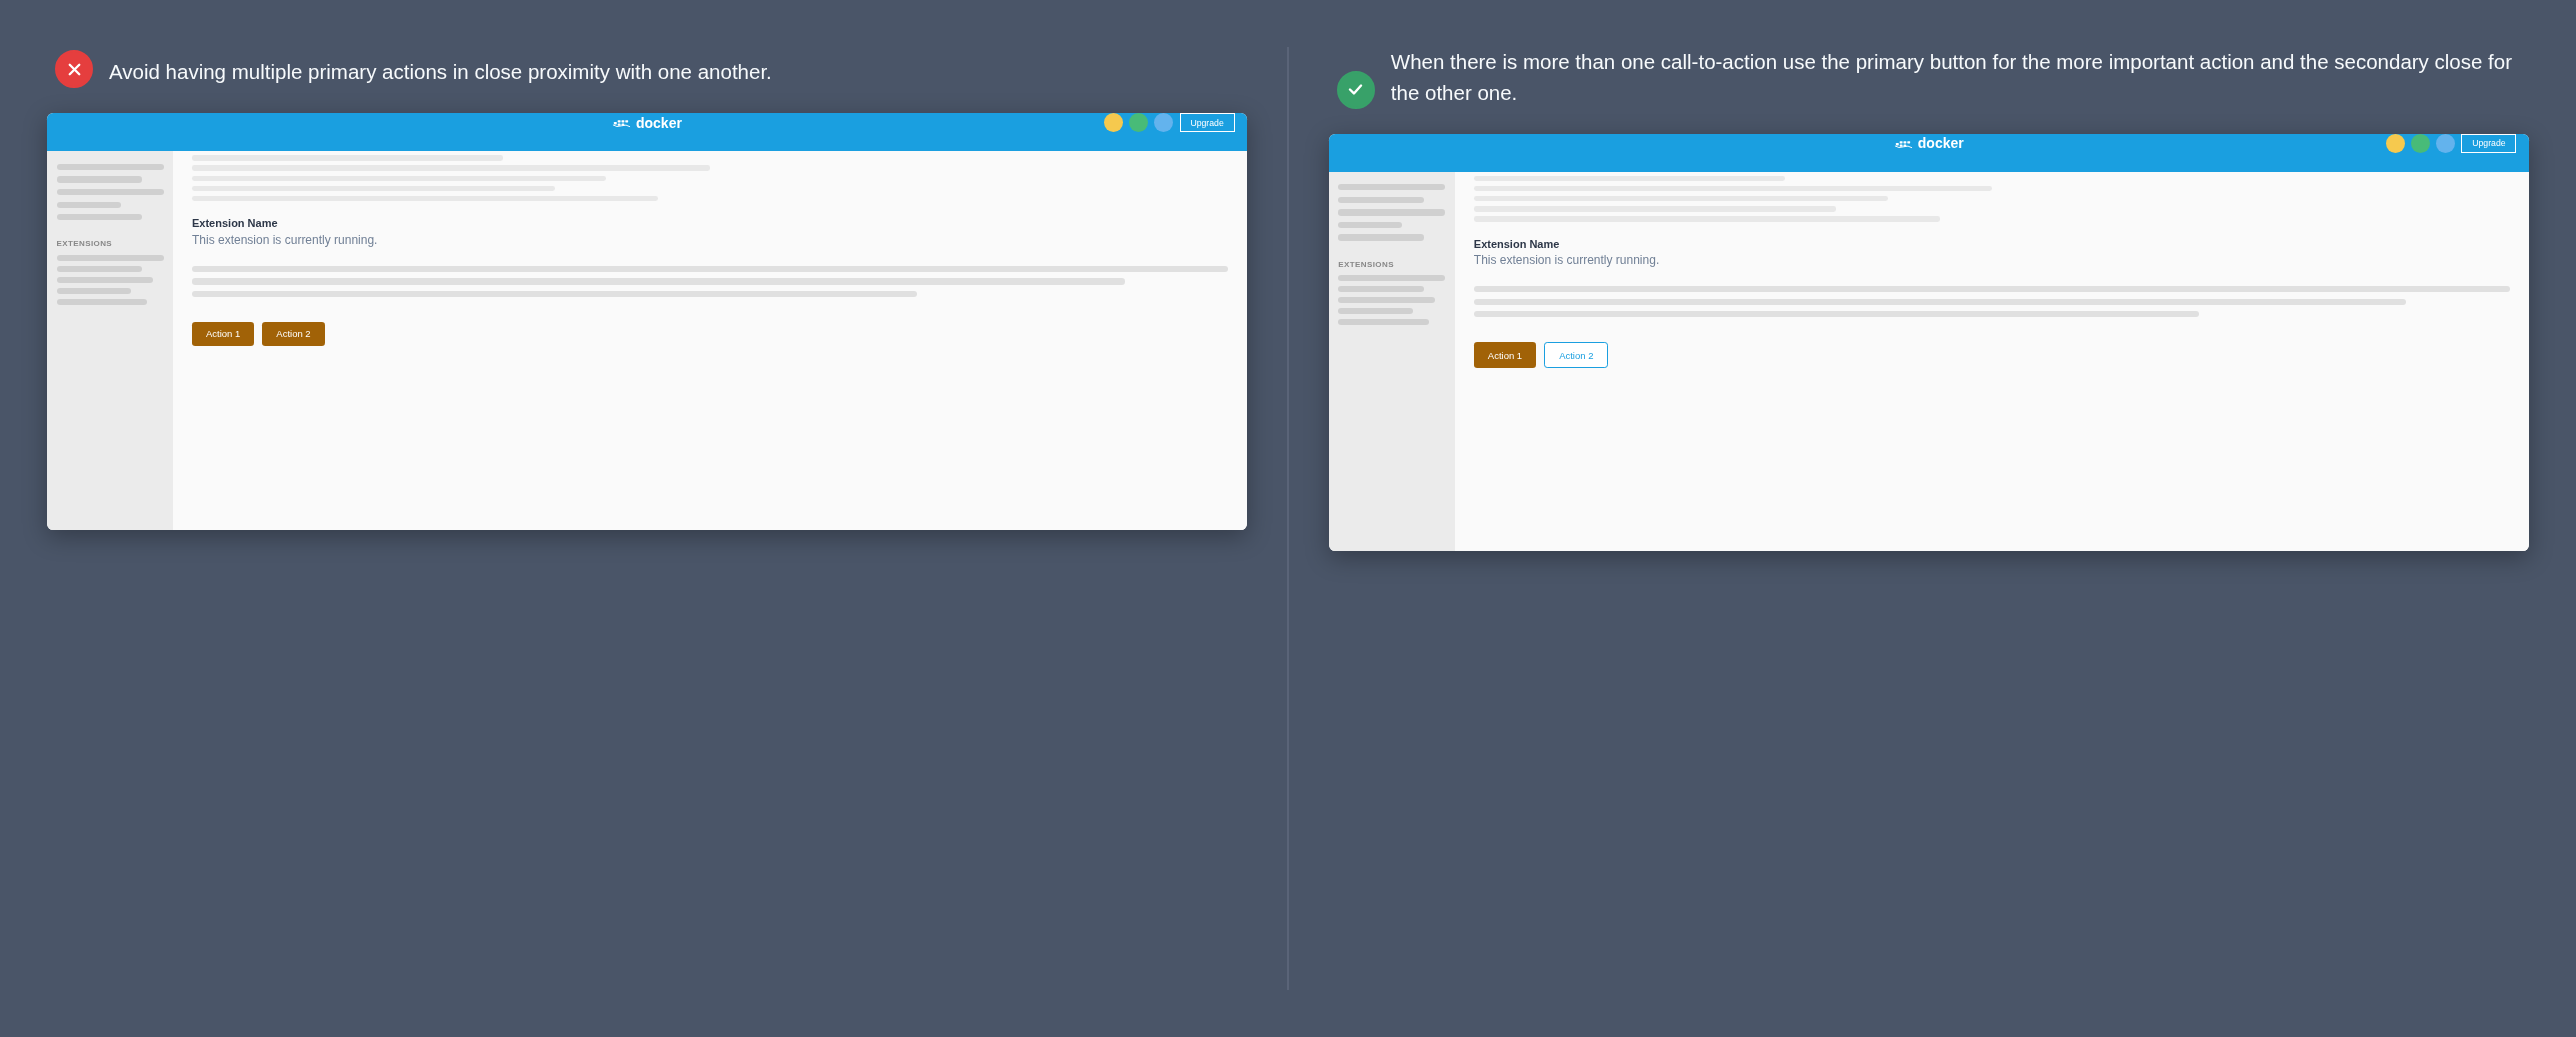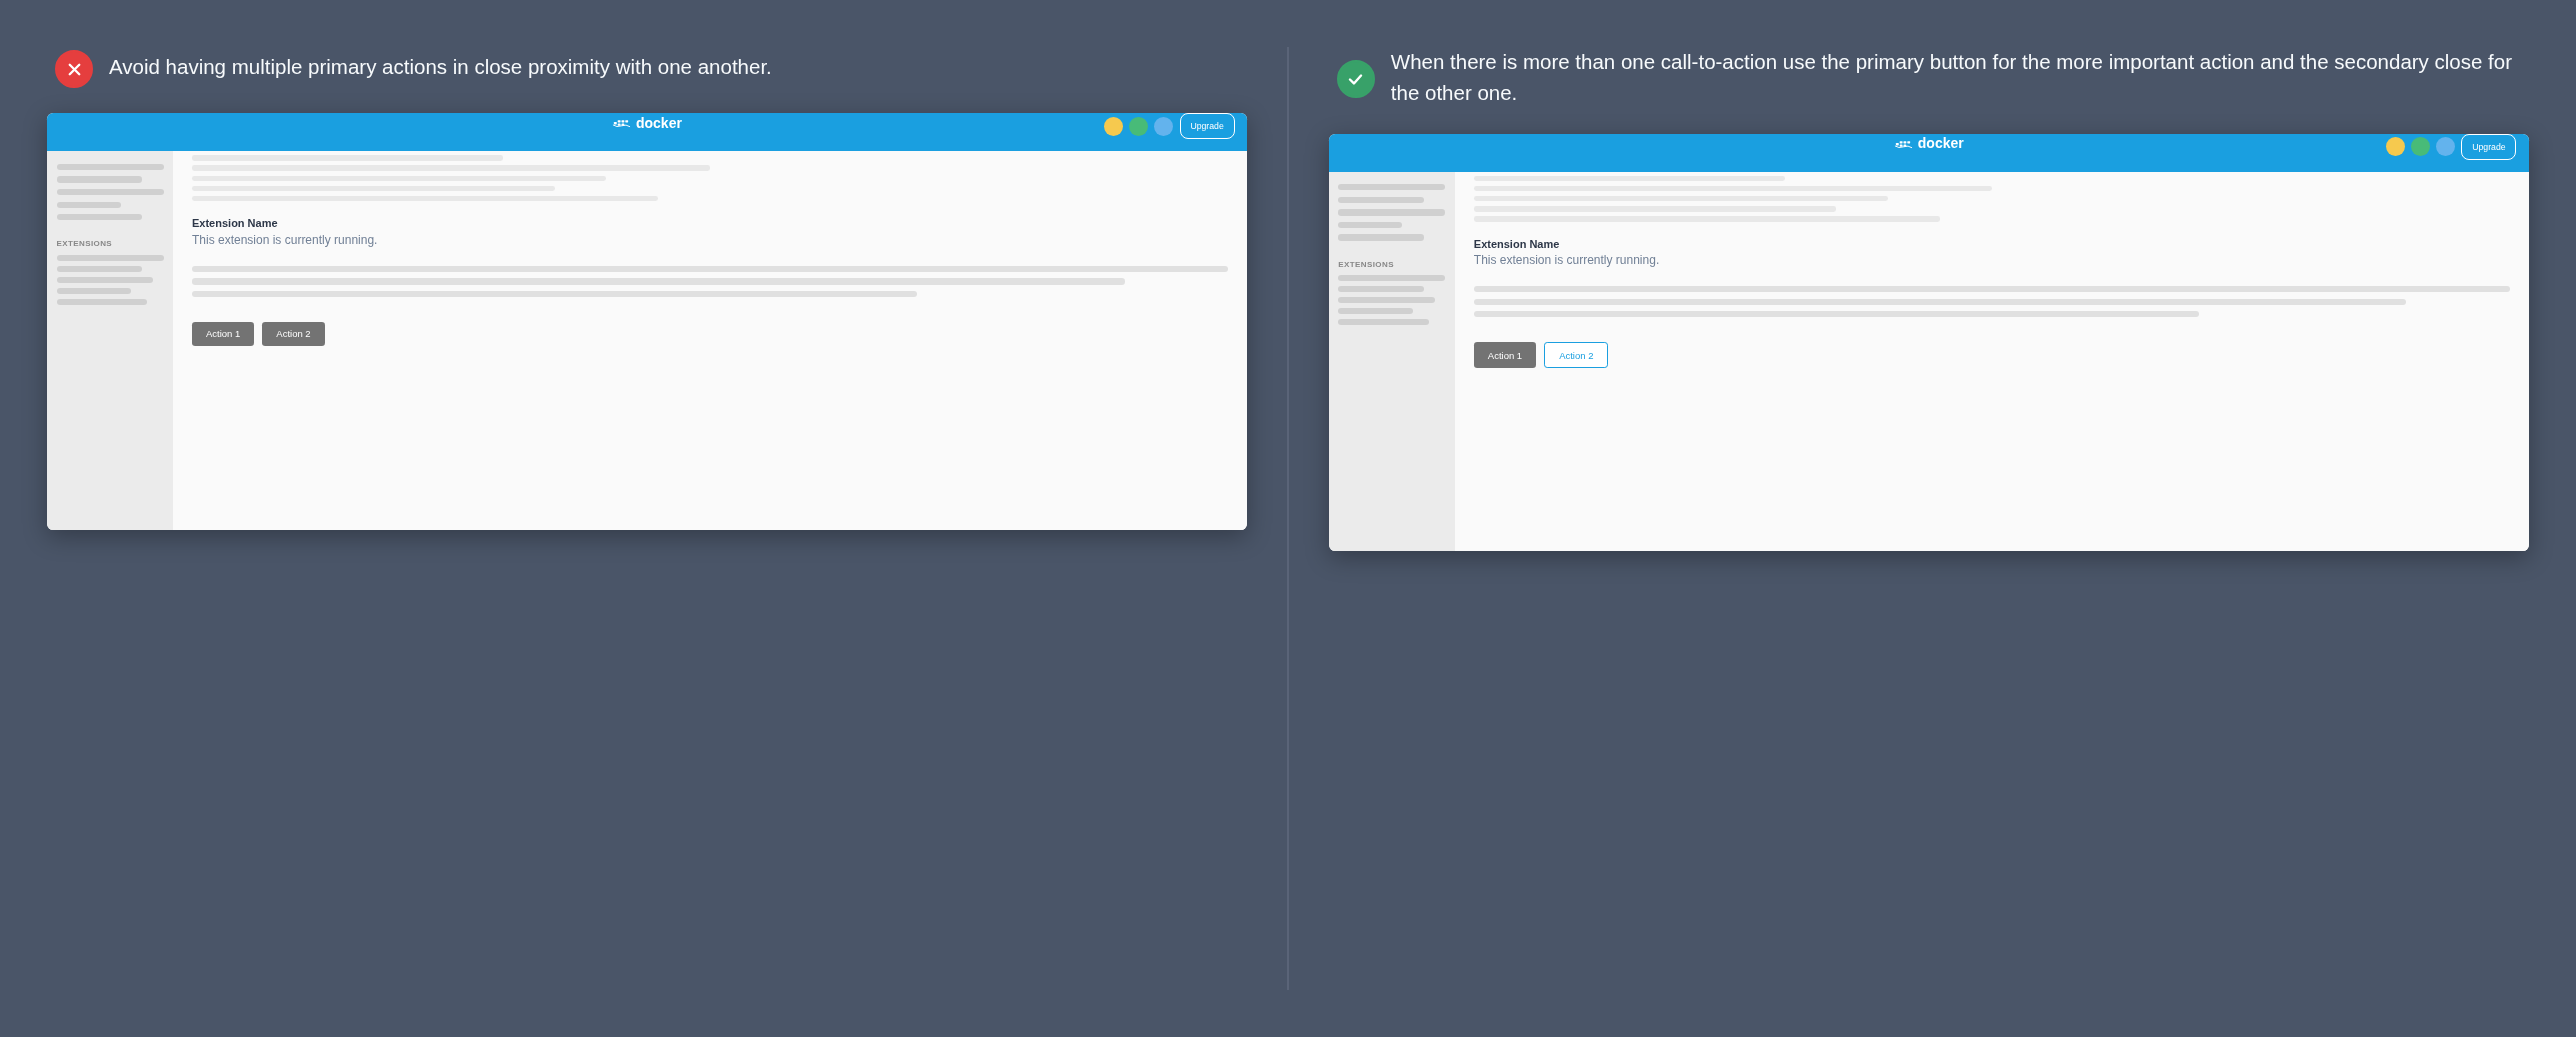--- a/index.html
+++ b/index.html
@@ -23,21 +23,21 @@
 
     .divider {
       width: 1.6px;
       background: #5a6478;
       align-self: stretch;
       margin: 0 8px;
     }
 
     .message-row {
       display: flex;
-      align-items: center;
+      align-items: flex-end;
       gap: 16px;
       padding: 0 8px;
     }
 
     .icon-circle {
       width: 38px;
       height: 38px;
       border-radius: 50%;
       display: flex;
       align-items: center;
@@ -110,23 +110,23 @@
       border-radius: 50%;
       display: inline-block;
     }
 
     .ctrl-btn.yellow { background: #f6c94e; }
     .ctrl-btn.green-ctrl { background: #48bb78; }
     .ctrl-btn.blue-ctrl { background: #63b3ed; }
     .ctrl-btn.upgrade {
       background: #1a9fe0;
       border: 1.6px solid white;
-      border-radius: 8px;
+      border-radius: 0;
       width: 55px;
-      height: 26px;
+      height: 19px;
       color: white;
       font-size: 8.7px;
       display: flex;
       align-items: center;
       justify-content: center;
     }
 
     .docker-body {
       display: flex;
       min-height: 379px;
@@ -213,21 +213,21 @@
     .content-line.wide { width: 90%; }
     .content-line.medium { width: 70%; }
 
     .actions-row {
       display: flex;
       gap: 8px;
       margin-top: 12.6px;
     }
 
     .btn-primary {
-      background: #737373;
+      background: #a16207;
       color: white;
       border: none;
       border-radius: 3.2px;
       padding: 6.3px 14px;
       font-size: 9.5px;
       font-weight: 500;
       cursor: pointer;
     }
 
     .btn-secondary {

